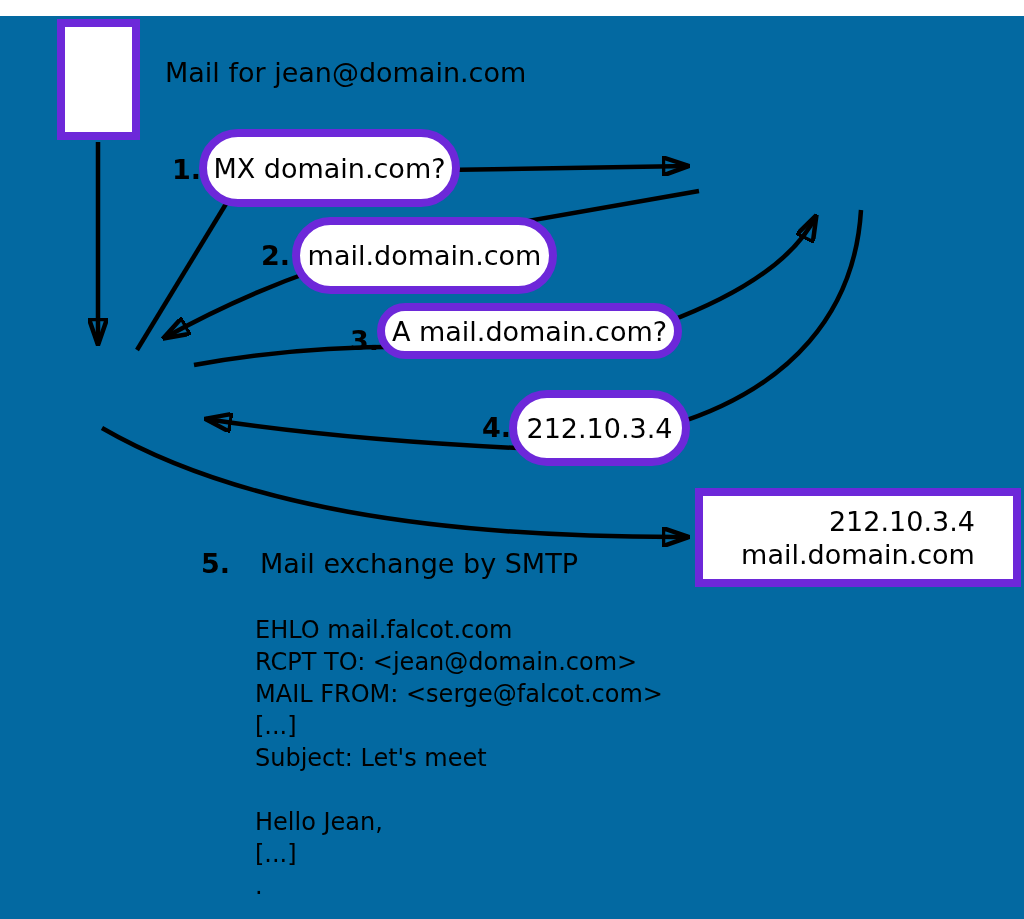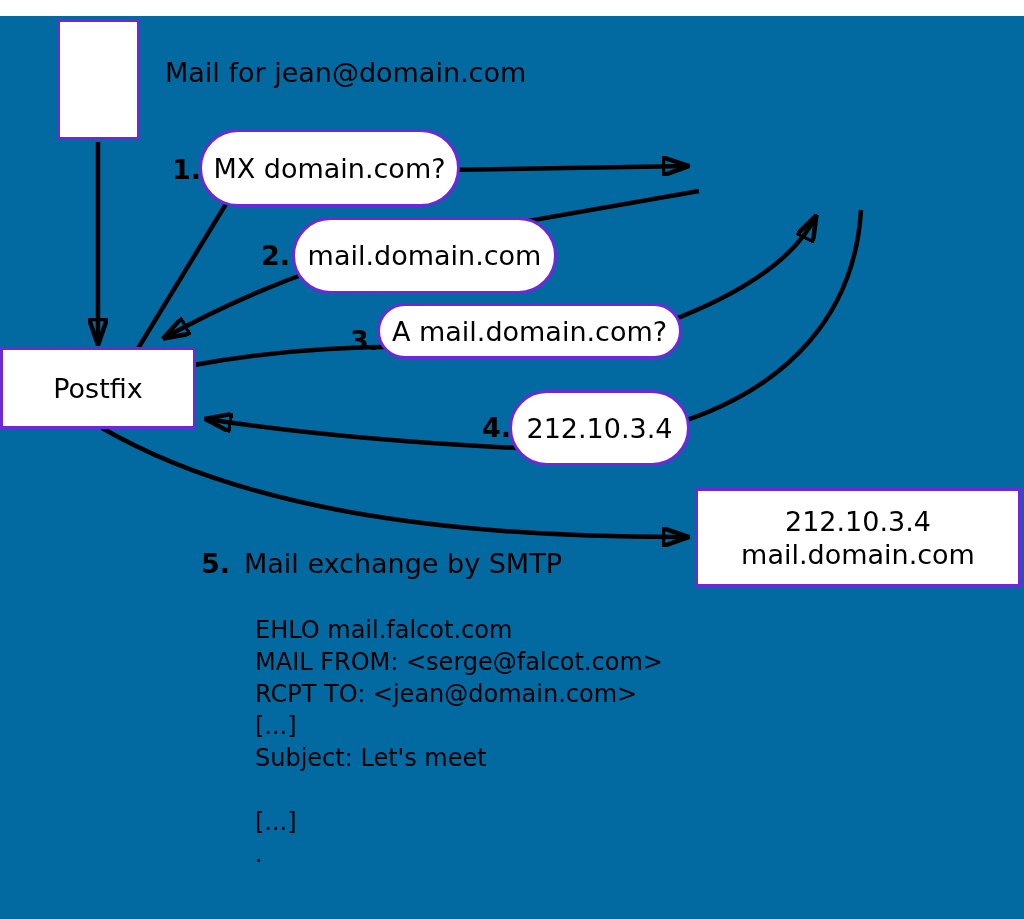--- a/index.html
+++ b/index.html
@@ -4,23 +4,23 @@
 <style>
   html,body { margin:0; padding:0; background:#ffffff; }
   .stage {
     position:relative; width:1024px; height:919px; background:#0369a1;
     font-family:"DejaVu Sans", sans-serif; color:#000; overflow:hidden;margin-top:16px;
   }
   .arrows { position:absolute; left:0; top:0; z-index:1; }
   .arrows path { stroke:#000; stroke-width:4.5; fill:none; }
   .node {
     position:absolute; z-index:2; box-sizing:border-box;
-    background:#ffffff; border:3px solid #6d28d9;
+    background:#ffffff; border:8px solid #6d28d9;
     display:flex; align-items:center; justify-content:center;
-    font-size:27px; line-height:33px; text-align:center;
+    font-size:27px; line-height:33px; text-align:right;
   }
   .bubble { border-radius:39px; }
   .envelope { }
   .label { position:absolute; z-index:3; font-size:27px; line-height:1; white-space:nowrap; }
   .step-num { position:absolute; z-index:3; font-size:27px; line-height:1; font-weight:bold; width:44px; text-align:right; }
   .server-text { display:flex; flex-direction:column; }
   .smtp { position:absolute; left:255px; top:598px; z-index:3; font-size:24px; }
   .smtp-line { height:32px; line-height:32px; white-space:pre; }
 </style>
 </head>
@@ -63,39 +63,37 @@
   <div class="node bubble" style="left:377px; top:287px; width:305px; height:56px;">
     <span>A mail.domain.com?</span>
   </div>
   <div class="step-num" style="left:335px; top:311px;">3.</div>
 
   <div class="node bubble" style="left:509px; top:374px; width:181px; height:76px;">
     <span>212.10.3.4</span>
   </div>
   <div class="step-num" style="left:467px; top:398px;">4.</div>
 
-  <div class="node" style="left:0px; top:331px; width:196px; height:82px;">
-    <span>Postfix</span>
-  </div>
 
 
   <div class="node" style="left:695px; top:472px; width:326px; height:99px;">
     <span class="server-text">
       <span>212.10.3.4</span>
       <span>mail.domain.com</span>
     </span>
   </div>
 
   <div class="step-num" style="left:186px; top:534px;">5.</div>
-  <div class="label" style="left:244px; top:534px;">Mail exchange by SMTP</div>
+  <div class="label" style="left:260px; top:534px;">Mail exchange by SMTP</div>
 
   <div class="smtp">
     <div class="smtp-line">EHLO mail.falcot.com</div>
+    <div class="smtp-line">RCPT TO: &lt;jean@domain.com&gt;</div>
     <div class="smtp-line">MAIL FROM: &lt;serge@falcot.com&gt;</div>
-    <div class="smtp-line">RCPT TO: &lt;jean@domain.com&gt;</div>
     <div class="smtp-line">[...]</div>
     <div class="smtp-line">Subject: Let's meet</div>
     <div class="smtp-line"></div>
+    <div class="smtp-line">Hello Jean,</div>
     <div class="smtp-line">[...]</div>
     <div class="smtp-line">.</div>
   </div>
 
 </div>
 
 </body></html>

